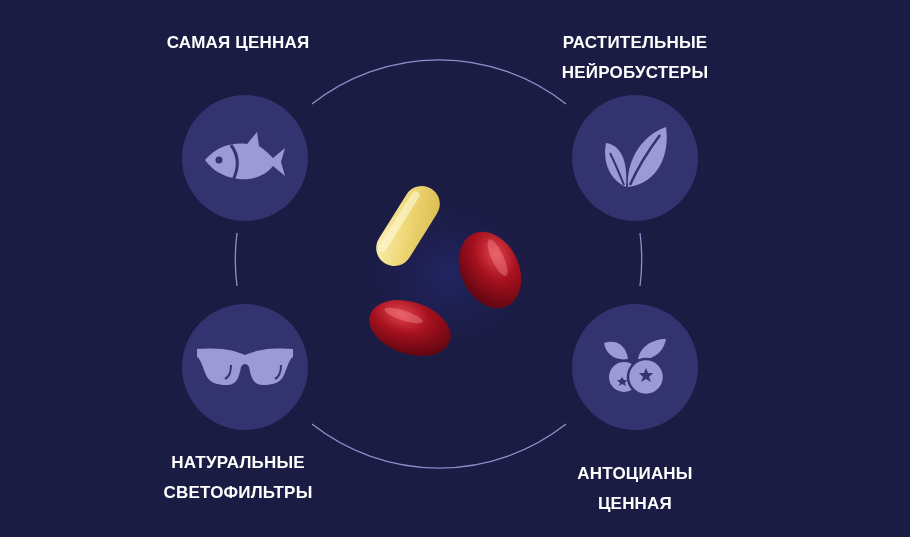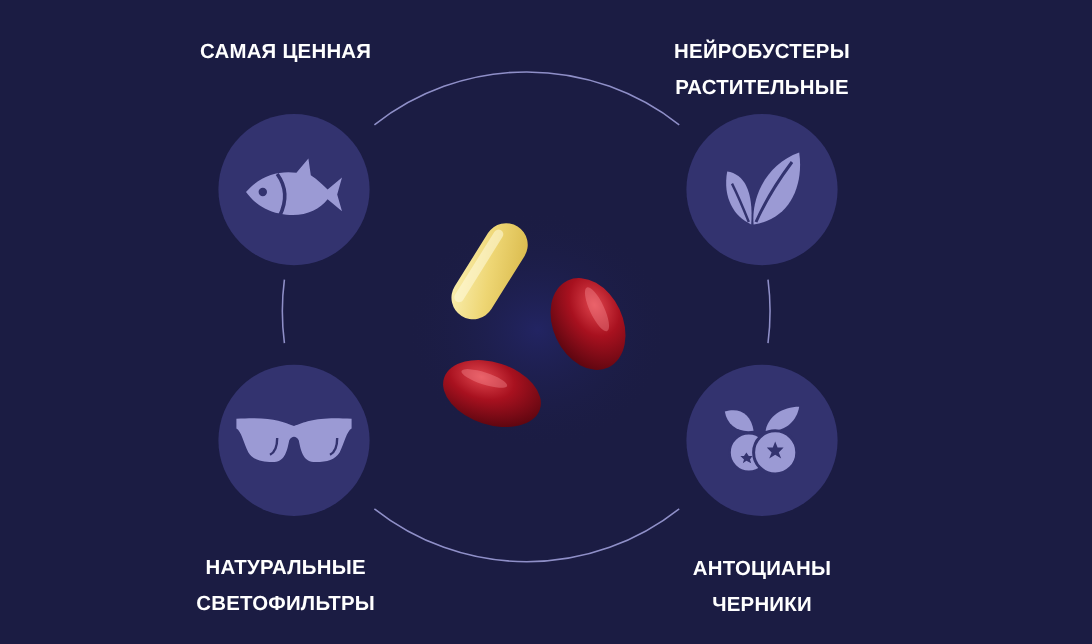--- a/index.html
+++ b/index.html
@@ -78,57 +78,57 @@
       <svg width="84" height="60" viewBox="0 0 84 60">
         <path d="M2 32 C 14 18, 30 14, 44 16 L 54 4 L 56 18 C 62 22, 66 26, 70 30 L 82 20 L 78 34 L 82 48 L 70 38 C 62 48, 48 54, 30 50 C 16 47, 8 40, 2 32 Z" fill="#9b9ad4"></path>
         <path d="M28 17 C 36 28, 36 40, 30 52" stroke="#33336f" stroke-width="3" fill="none"></path>
         <circle cx="16" cy="32" r="3.5" fill="#33336f"></circle>
       </svg>
     </div>
   </div>
 
   <div class="feature">
     <div class="label" style="left:525px; top:28px;">
+      <div>РАСТИТЕЛЬНЫЕ</div>
       <div>НЕЙРОБУСТЕРЫ</div>
-      <div>РАСТИТЕЛЬНЫЕ</div>
     </div>
     <div class="circle icon" style="left:572px; top:95px;">
       <svg width="70" height="66" viewBox="0 0 70 66">
         <path d="M6 18 C 20 20, 28 34, 26 62 C 12 56, 2 40, 6 18 Z" fill="#9b9ad4"></path>
         <path d="M66 2 C 70 30, 58 58, 28 62 C 26 40, 38 12, 66 2 Z" fill="#9b9ad4"></path>
         <path d="M60 10 C 48 26, 38 42, 30 60" stroke="#33336f" stroke-width="2.5" fill="none"></path>
         <path d="M10 28 C 16 40, 20 50, 24 60" stroke="#33336f" stroke-width="2" fill="none"></path>
       </svg>
     </div>
   </div>
 
   <div class="feature">
     <div class="circle icon" style="left:182px; top:304px;">
       <svg width="100" height="40" viewBox="0 0 100 40">
         <path d="M2 2 C 30 0, 40 4, 50 8 C 60 4, 70 0, 98 2 L 98 10 C 94 12, 92 22, 88 30 C 84 36, 78 38, 68 38 C 58 38, 56 30, 54 20 C 52 16, 48 16, 46 20 C 44 30, 42 38, 32 38 C 22 38, 16 36, 12 30 C 8 22, 6 12, 2 10 Z" fill="#9b9ad4"></path>
         <path d="M36 18 C 36 24, 34 30, 30 32" stroke="#33336f" stroke-width="2" fill="none"></path>
         <path d="M86 18 C 86 24, 84 30, 80 32" stroke="#33336f" stroke-width="2" fill="none"></path>
       </svg>
     </div>
-    <div class="label" style="left:128px; top:448px;margin-top:10px;">
+    <div class="label" style="left:128px; top:448px;">
       <div>НАТУРАЛЬНЫЕ</div>
       <div>СВЕТОФИЛЬТРЫ</div>
     </div>
   </div>
 
   <div class="feature">
     <div class="circle icon" style="left:572px; top:304px;">
       <svg width="66" height="60" viewBox="0 0 66 60">
         <path d="M2 6 C 14 2, 24 8, 26 22 C 14 24, 4 18, 2 6 Z" fill="#9b9ad4"></path>
         <path d="M64 2 C 62 14, 52 24, 36 22 C 38 10, 50 2, 64 2 Z" fill="#9b9ad4"></path>
         <circle cx="22" cy="40" r="16" fill="#9b9ad4" stroke="#33336f" stroke-width="2"></circle>
         <circle cx="44" cy="40" r="18" fill="#9b9ad4" stroke="#33336f" stroke-width="2.5"></circle>
         <path d="M44 31 L46 36 L51 36 L47 40 L49 45 L44 42 L39 45 L41 40 L37 36 L42 36 Z" fill="#33336f"></path>
         <path d="M20 40 L22 43 L25 43 L23 46 L24 49 L20 47 L17 49 L18 46 L15 43 L18 43 Z" fill="#33336f"></path>
       </svg>
     </div>
     <div class="label" style="left:525px; top:448px;margin-top:11px;">
       <div>АНТОЦИАНЫ</div>
-      <div>ЧЕРНИКИ</div>
+      <div>ЦЕННАЯ</div>
     </div>
   </div>
 
 </div>
 
 </body></html>

